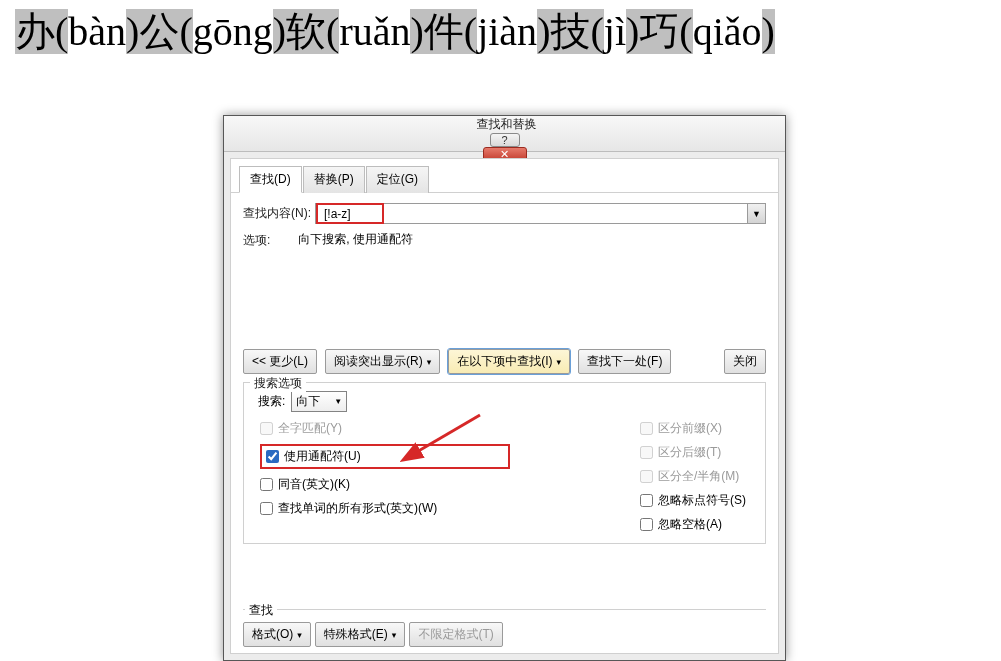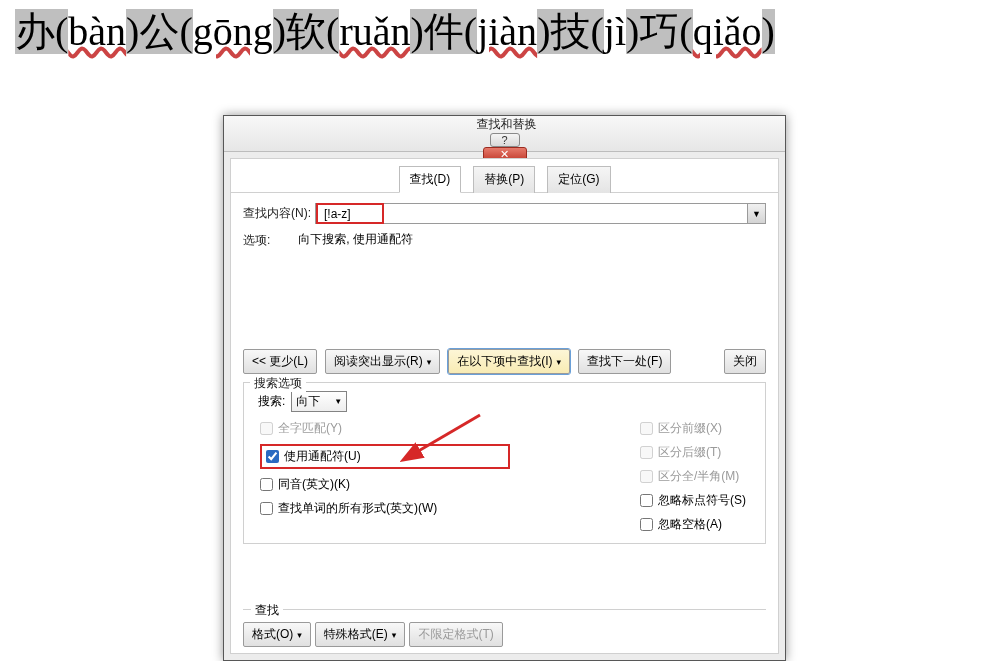--- a/index.html
+++ b/index.html
@@ -16,21 +16,21 @@
   position: absolute;
   top: 10px;
   left: 15px;
   font-size: 40px;
   line-height: 1.1;
   font-family: "SimSun", serif;
   color: #000;
   white-space: nowrap;
 }
 .doc-text .hl { background: #bfbfbf; }
-.doc-text .under { text-decoration: underline; text-decoration-style: wavy; text-decoration-color: #c44; }
+.doc-text .under { text-decoration-style: wavy; text-decoration-color: #c44; }
 .dialog {
   position: absolute;
   left: 223px;
   top: 115px;
   width: 563px;
   height: 546px;
   background: #ececec;
   border: 1px solid #575757;
   box-shadow: 0 0 10px rgba(0,0,0,.4);
   display: flex;
@@ -69,24 +69,23 @@
   flex: 1;
   background: #fff;
   margin: 6px;
   border: 1px solid #d0d0d0;
   position: relative;
   overflow: hidden;
 }
 .tabs {
   display: flex;
   padding: 6px 8px 0 8px;
-  gap: 12px;
+  gap: 1px;
   border-bottom: 1px solid #d0d0d0;
   background:#fff;
-  justify-content:center;
 }
 .tab {
   padding: 4px 10px;
   font-size: 12px;
   border: 1px solid #bdbdbd;
   border-bottom: none;
   background: linear-gradient(#f5f5f5,#e4e4e4);
   position: relative;
   top: 1px;
   cursor:pointer;
@@ -182,21 +181,21 @@
   position:absolute;
   bottom:6px;
   left:12px; right:12px;
 }
 .bottom-fieldset {
   border-top:1px solid #d0d0d0;
   padding-top:12px;
   position:relative;
 }
 .bottom-fieldset .legend2 {
-  position:absolute; top:-8px; left:8px; background:#fff; padding:0 4px; font-size:12px;
+  position:absolute; top:-8px; left:2px; background:#fff; padding:0 4px; font-size:12px;
 }
 .bottom-btns { display:flex; gap:4px; }
 .btn.disabled { color:#9a9a9a; cursor:default; }
 </style>
 </head>
 <body>
 
 <div class="doc-text">
   <span class="hl"><span>办</span></span><span class="hl">(</span><span class="under">bàn</span><span class="hl">)</span><span class="hl"><span>公</span></span><span class="hl">(</span><span class="under">gōng</span><span class="hl">)</span><span class="hl"><span>软</span></span><span class="hl">(</span><span class="under">ruǎn</span><span class="hl">)</span><span class="hl"><span>件</span></span><span class="hl">(</span><span class="under">jiàn</span><span class="hl">)</span><span class="hl"><span>技</span></span><span class="hl">(</span><span>jì</span><span class="hl">)</span><span class="hl"><span>巧</span></span><span class="hl">(</span><span class="under">qiǎo</span><span class="hl">)</span>
 </div>

